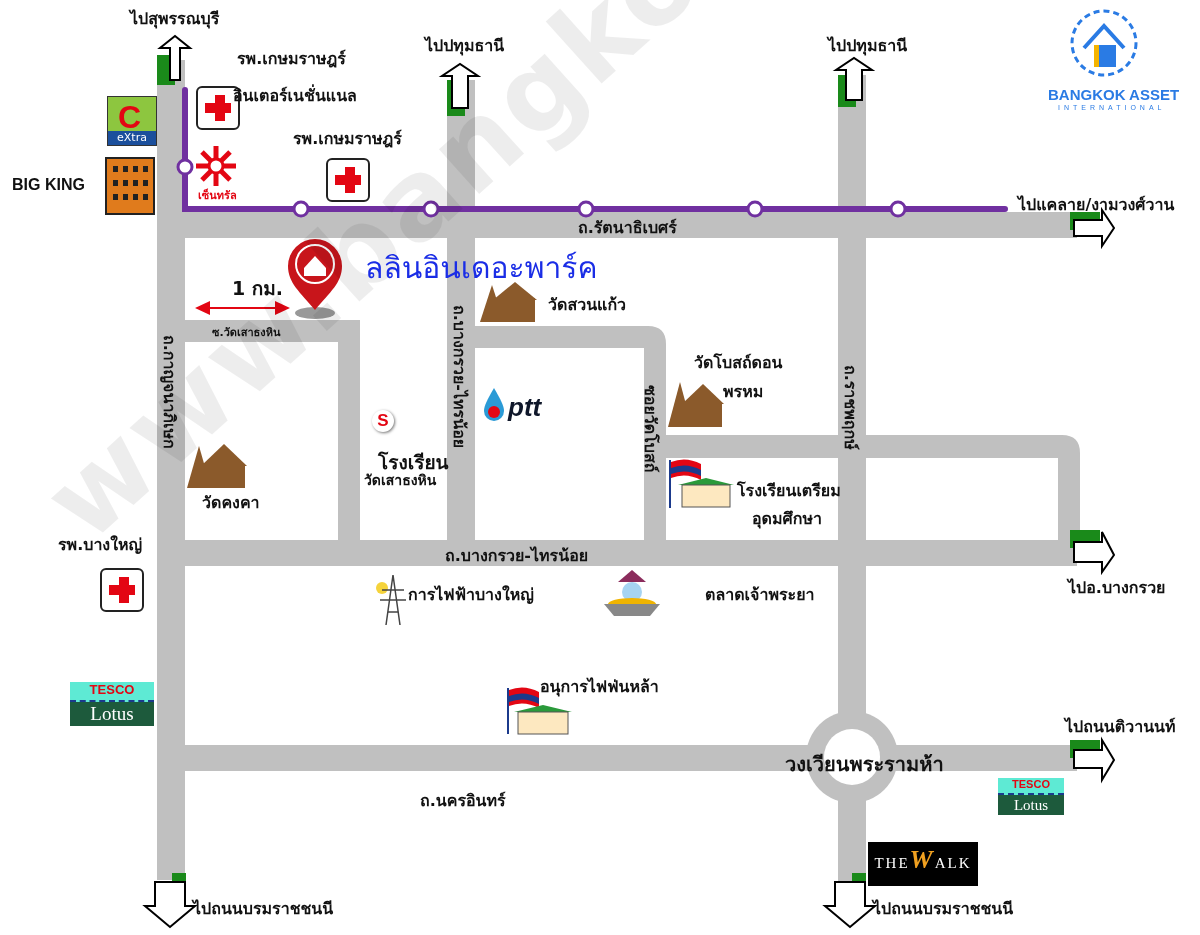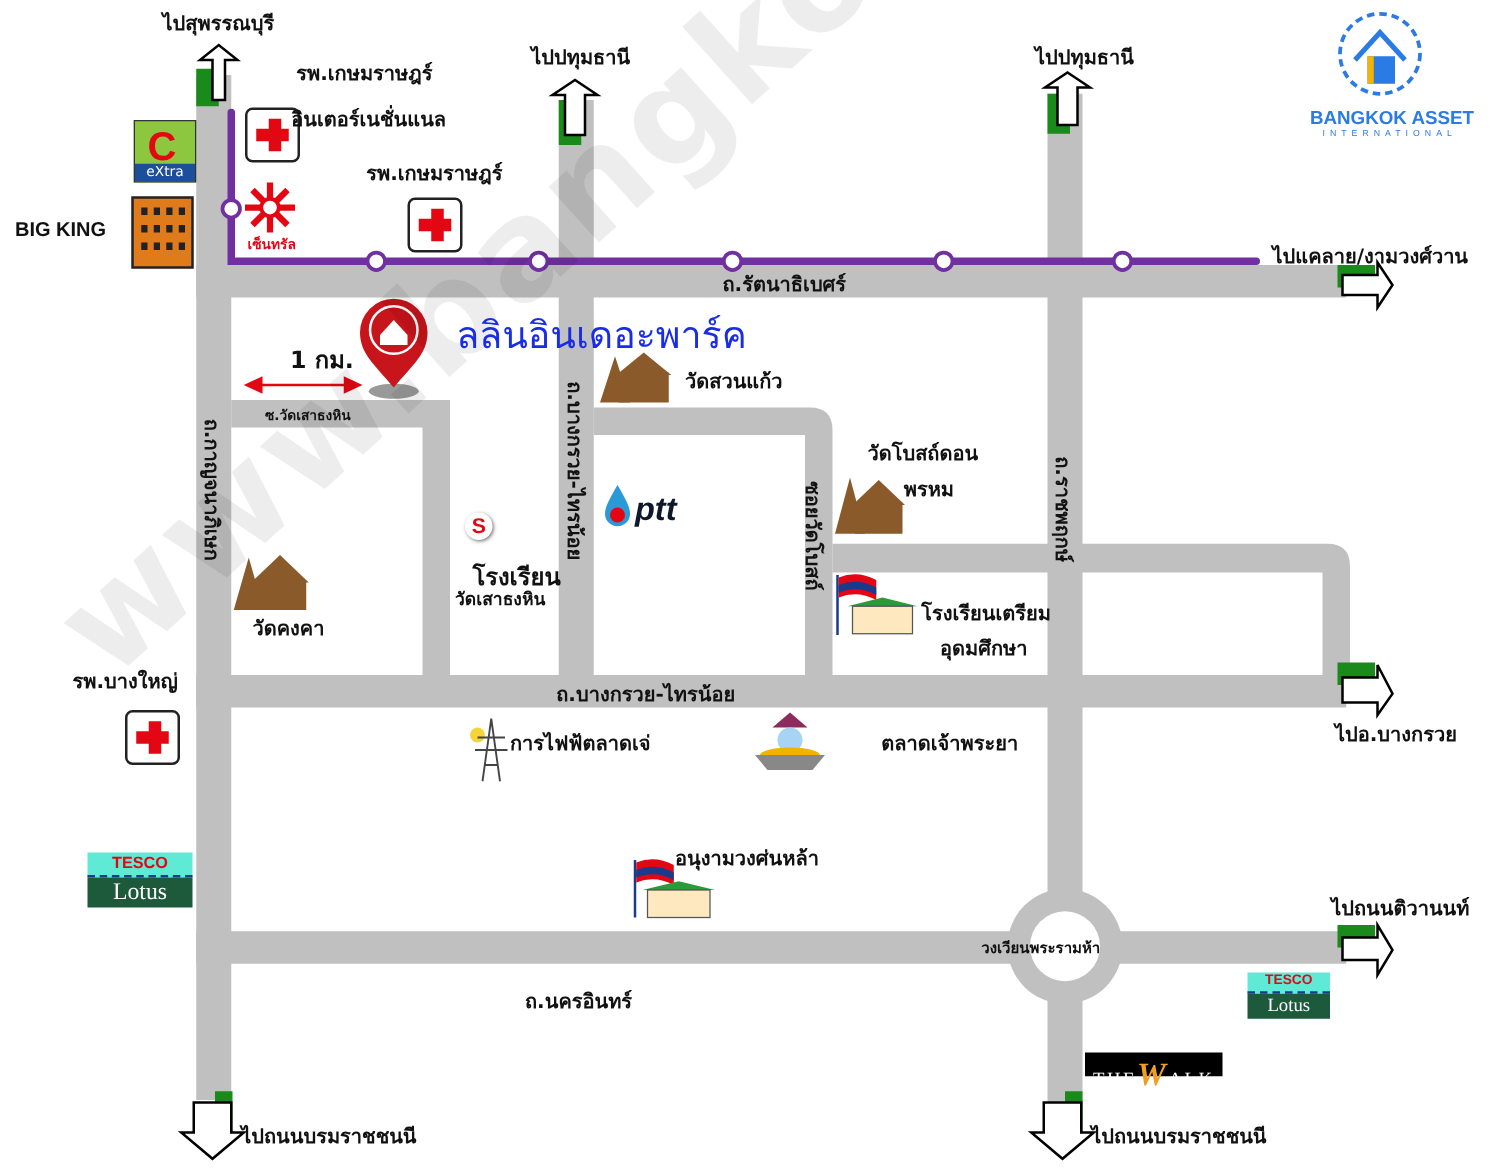--- a/index.html
+++ b/index.html
@@ -9,21 +9,21 @@
   .road-lbl{position:absolute;font-size:16px;font-weight:bold;white-space:nowrap;}
   .vert{transform:rotate(90deg);transform-origin:left top;}
   .hosp{position:absolute;width:44px;height:44px;border:2px solid #222;border-radius:6px;background:#fff;box-sizing:border-box;}
   .hosp:before{content:"";position:absolute;left:17px;top:7px;width:10px;height:26px;background:#e30613;}
   .hosp:after{content:"";position:absolute;left:7px;top:15px;width:26px;height:10px;background:#e30613;}
   .project{position:absolute;font-size:30px;color:#1a2de6;white-space:nowrap;}
   .watermark{position:absolute;left:20px;top:470px;font-size:110px;font-weight:bold;color:rgba(0,0,0,0.07);transform:rotate(-42deg);transform-origin:left top;white-space:nowrap;letter-spacing:4px;}
   .tesco{position:absolute;width:84px;height:44px;}
   .tesco .t{height:18px;background:#5eead4;color:#e30613;font-size:13px;font-weight:bold;text-align:center;font-family:"Liberation Sans",sans-serif;border-bottom:2px dashed #1b3a8c;}
   .tesco .l{height:24px;background:#1d5a3c;color:#fff;font-family:"Liberation Serif",serif;font-size:19px;text-align:center;line-height:24px;}
-  .walk{position:absolute;width:110px;height:19px;background:#000;color:#fff;font-family:"Liberation Serif",serif;font-size:15px;letter-spacing:2px;line-height:36px;text-align:center;}
+  .walk{position:absolute;width:110px;height:44px;background:#000;color:#fff;font-family:"Liberation Serif",serif;font-size:15px;letter-spacing:2px;line-height:36px;text-align:center;}
   .walk b{color:#f0a020;font-size:26px;font-style:italic;}
   .bigc{position:absolute;width:48px;height:48px;background:#8dc63f;border:1px solid #333;}
   .bigc .c{position:absolute;left:10px;top:2px;font-size:32px;font-weight:bold;color:#e30613;font-family:"Liberation Sans",sans-serif;}
   .bigc .e{position:absolute;left:0;bottom:0;width:100%;height:14px;background:#1b4f9c;color:#fff;font-size:11px;text-align:center;line-height:14px;}
   .logo-text{position:absolute;font-family:"Liberation Sans",sans-serif;font-weight:bold;color:#2a7be4;font-size:15px;white-space:nowrap;}
   .logo-sub{position:absolute;font-family:"Liberation Sans",sans-serif;color:#2a7be4;font-size:7px;letter-spacing:4px;white-space:nowrap;}
   .ptt{position:absolute;font-family:"Liberation Sans",sans-serif;font-weight:bold;font-style:italic;color:#0f172a;font-size:26px;}
   .school-s{position:absolute;width:22px;height:22px;border-radius:50%;background:#fff;box-shadow:1px 1px 3px #777;color:#e30613;font-weight:bold;font-size:17px;text-align:center;line-height:22px;font-family:"Liberation Sans",sans-serif;}
 </style>
 </head>
@@ -208,21 +208,21 @@
 <div class="lbl" style="left:828px;top:37px;">ไปปทุมธานี</div>
 <div class="lbl" style="left:1018px;top:196px;">ไปแคลาย/งามวงศ์วาน</div>
 <div class="lbl" style="left:1068px;top:579px;">ไปอ.บางกรวย</div>
 <div class="lbl" style="left:1065px;top:718px;">ไปถนนติวานนท์</div>
 <div class="lbl" style="left:193px;top:900px;">ไปถนนบรมราชชนนี</div>
 <div class="lbl" style="left:873px;top:900px;">ไปถนนบรมราชชนนี</div>
 
 <div class="road-lbl" style="left:578px;top:215px;">ถ.รัตนาธิเบศร์</div>
 <div class="road-lbl" style="left:445px;top:543px;">ถ.บางกรวย-ไทรน้อย</div>
 <div class="road-lbl" style="left:420px;top:788px;">ถ.นครอินทร์</div>
-<div class="road-lbl" style="left:785px;top:748px;font-size:12px;">วงเวียนพระรามห้า</div>
+<div class="road-lbl" style="left:785px;top:748px;font-size:20px;">วงเวียนพระรามห้า</div>
 <div class="road-lbl" style="left:212px;top:323px;font-size:11px;">ซ.วัดเสาธงหิน</div>
 <div class="road-lbl vert" style="left:182px;top:335px;">ถ.กาญจนาภิเษก</div>
 <div class="road-lbl vert" style="left:472px;top:305px;">ถ.บางกรวย-ไทรน้อย</div>
 <div class="road-lbl vert" style="left:663px;top:385px;">ซอยวัดโบสถ์</div>
 <div class="road-lbl vert" style="left:863px;top:365px;">ถ.ราชพฤกษ์</div>
 
 <div class="project" style="left:365px;top:244px;">ลลินอินเดอะพาร์ค</div>
 <div class="lbl" style="left:232px;top:278px;font-size:19px;">1 กม.</div>
 
 <div class="hosp" style="left:196px;top:86px;"></div>
@@ -255,15 +255,15 @@
 <div class="school-s" style="left:372px;top:410px;">S</div>
 
 <div class="lbl" style="left:548px;top:296px;">วัดสวนแก้ว</div>
 <div class="lbl" style="left:694px;top:354px;">วัดโบสถ์ดอน</div>
 <div class="lbl" style="left:723px;top:383px;">พรหม</div>
 <div class="lbl" style="left:737px;top:482px;">โรงเรียนเตรียม</div>
 <div class="lbl" style="left:752px;top:510px;">อุดมศึกษา</div>
 <div class="lbl" style="left:202px;top:494px;">วัดคงคา</div>
 <div class="lbl" style="left:378px;top:452px;font-size:19px;">โรงเรียน</div>
 <div class="lbl" style="left:364px;top:472px;font-size:14px;">วัดเสาธงหิน</div>
-<div class="lbl" style="left:408px;top:586px;">การไฟฟ้ตลาดเจ่</div>
+<div class="lbl" style="left:408px;top:586px;">การไฟฟ้าบางใหญ่</div>
 <div class="lbl" style="left:664px;top:586px;margin-left:41px;">ตลาดเจ้าพระยา</div>
-<div class="lbl" style="left:540px;top:678px;">อนุงามวงศ่นหล้า</div>
+<div class="lbl" style="left:540px;top:678px;">อนุการไฟฟ่นหล้า</div>
 
 </body></html>

